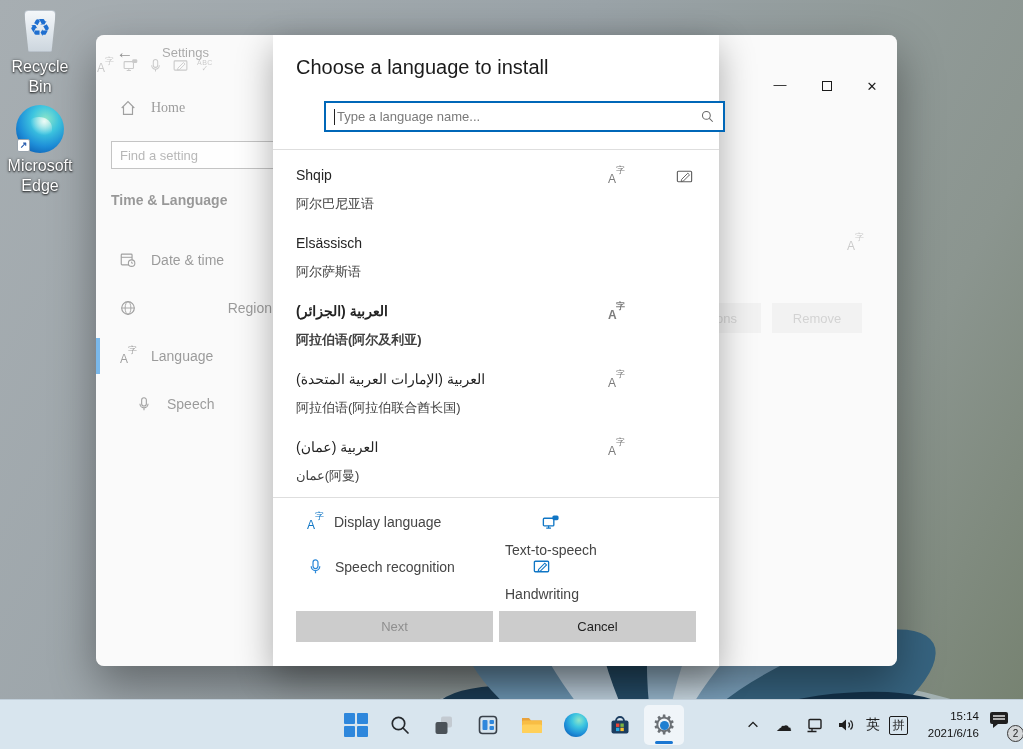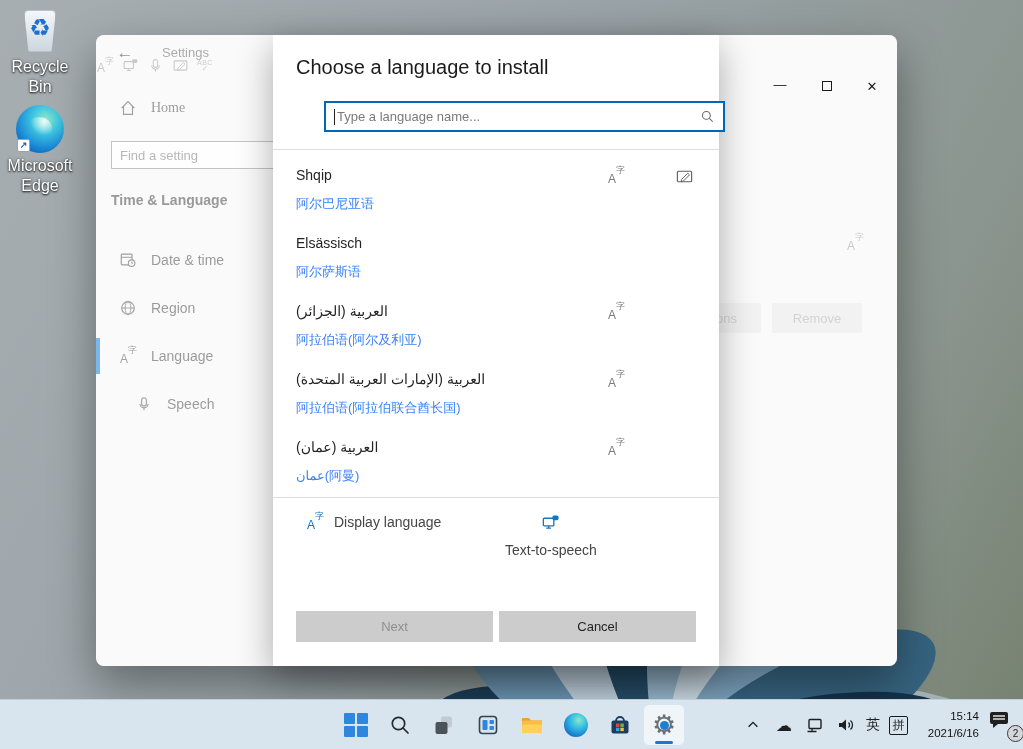--- a/index.html
+++ b/index.html
@@ -48,21 +48,21 @@
   #win-title { position:absolute; left:66px; top:10px; font-size:13px; color:#5c5c5c; z-index:3; }
 
   .side-row { position:absolute; left:0; height:40px; display:flex; align-items:center;
     padding-left:23px; gap:14px; width:176px; color:#3f3f3f; font-size:14px; }
   #row-home { top:53px;font-family:Liberation Serif, serif; }
   #side-search { position:absolute; left:15px; top:106px; width:206px; height:28px;
     border:1px solid #8f8f8f; background:#fdfdfd; font-size:13px; color:#7a7a7a;
     padding:8px 8px; font-family:"Liberation Sans",sans-serif; }
   #side-section { position:absolute; left:15px; top:157px; font-size:14px; font-weight:bold;
     color:#3a3a3a; }
-  #row-date { top:205px; } #row-region { top:253px; } #row-language { top:301px; }
+  #row-date { top:205px; } #row-region { top:253px;justify-content:space-between; } #row-language { top:301px; }
   #row-speech { top:349px;margin-left:16px; }
   #accent-bar { position:absolute; left:0; top:303px; width:4px; height:36px; background:#0078d7; }
 
   
   .bp { position:absolute; color:#9a9a9a; }
   #bp-af { left:750px; top:199px; }
   .bp-btn { height:30px; background:#e7e7e7; color:#ababab; font-size:13px;
     display:flex; align-items:center; justify-content:center; }
   #bp-ons { left:596px; top:268px; width:69px; }
   #bp-remove { left:676px; top:268px; width:90px; }
@@ -80,24 +80,24 @@
     box-shadow:0 12px 34px rgba(0,0,0,.32); z-index:3; }
   #dlg-title { position:absolute; left:23px; top:21px; font-size:20px; color:#1b1b1b; }
   #dlg-search { position:absolute; left:23px; top:66px; width:401px; height:31px;
     border:2px solid #0067b8; background:#fff; display:flex; align-items:center; padding:0 8px;margin-left:28px; }
   #dlg-search .caret { width:1px; height:16px; background:#222; margin-right:2px; }
   #dlg-search .ph { flex:1; font-size:13px; color:#7a7a7a; }
   .divider { position:absolute; left:0; width:446px; height:1px; background:#dedede; }
   #div1 { top:114px; } #div2 { top:462px; }
   .lang-row { position:absolute; left:0; width:446px; height:68px; }
   .lang-row .nm { position:absolute; left:23px; top:8px; font-size:14px; color:#242424; }
-  .lang-row .lc { position:absolute; left:23px; top:36px; font-size:13px; color:#3b82f6; }
+  .lang-row .lc { position:absolute; left:23px; top:36px; font-size:13px; color:#404040; }
   .lang-row .ic1 { position:absolute; left:334px; top:8px; color:#7c7c7c; }
   .lang-row .ic2 { position:absolute; left:402px; top:8px; color:#5f5f5f; }
-  #lr0 { top:124px; } #lr1 { top:192px; } #lr2 { top:260px; } #lr3 { top:328px; } #lr4 { top:396px; }
+  #lr0 { top:124px; } #lr1 { top:192px; } #lr2 { top:260px;font-weight:bold; } #lr3 { top:328px; } #lr4 { top:396px; }
 
   .legend-row { position:absolute; left:0; width:446px; height:24px; display:flex; }
   #leg1 { top:478px; } #leg2 { top:522px; }
   .leg-item { display:flex; align-items:center; gap:10px; font-size:14px; color:#454545; }
   .leg-item.c1 { position:absolute; left:33px; } .leg-item.c2 { position:absolute; left:232px;flex-direction:column; }
   .leg-blue { color:#1076c5; }
 
   .dlg-btn { position:absolute; top:576px; width:197px; height:31px; background:#cccccc;
     border:none; font-size:13px; font-family:"Liberation Sans",sans-serif; }
   #btn-next { left:23px; color:#8f8f8f; }
@@ -334,20 +334,36 @@
       </div>
       <div class="leg-item c2">
         <svg width="19" height="19" viewBox="0 0 20 20">
           <rect x="2.5" y="5.5" width="11" height="8" rx="1" fill="none" stroke="#1076c5" stroke-width="1.4"></rect>
           <path d="M8 13.5 v2 M5.5 15.8 h5" stroke="#1076c5" stroke-width="1.3" fill="none"></path>
           <rect x="12" y="2.5" width="6.5" height="5" rx="1.6" fill="#1076c5"></rect>
         </svg>
         <span>Text-to-speech</span>
       </div>
     </div>
+    <div class="legend-row" id="leg2">
+      <div class="leg-item c1">
+        <svg width="19" height="19" viewBox="0 0 20 20">
+          <path d="M10 3 a2.6 2.6 0 0 1 2.6 2.6 v4 a2.6 2.6 0 0 1 -5.2 0 v-4 A2.6 2.6 0 0 1 10 3 z" fill="none" stroke="#2b88d8" stroke-width="1.3"></path>
+          <path d="M5.5 9.8 a4.5 4.5 0 0 0 9 0 M10 14.6 V17" fill="none" stroke="#2b88d8" stroke-width="1.3"></path>
+        </svg>
+        <span>Speech recognition</span>
+      </div>
+      <div class="leg-item c2">
+        <svg width="19" height="19" viewBox="0 0 20 20">
+          <rect x="2.5" y="4.5" width="15" height="11" rx="1" fill="none" stroke="#1076c5" stroke-width="1.4"></rect>
+          <path d="M7 13 l6.5-6.5 1.8 1.8 -6.5 6.5 -2.4 .6 z" fill="none" stroke="#1076c5" stroke-width="1.1"></path>
+        </svg>
+        <span>Handwriting</span>
+      </div>
+    </div>
 
     <button class="dlg-btn" id="btn-next" disabled="">Next</button>
     <button class="dlg-btn" id="btn-cancel">Cancel</button>
   </div>
 
   <div id="taskbar">
     <div id="tb-apps">
       <div class="tb-btn">
         <div id="start-ico">
             <div></div>

